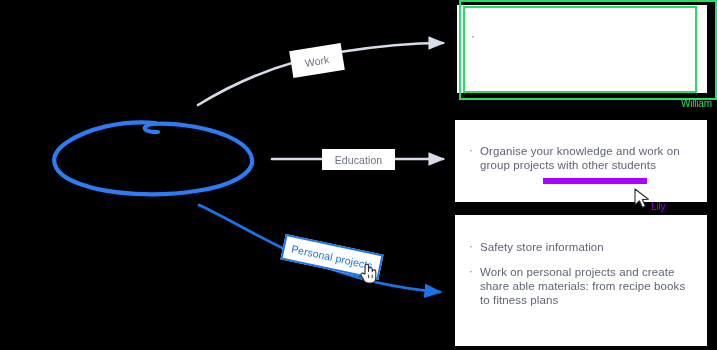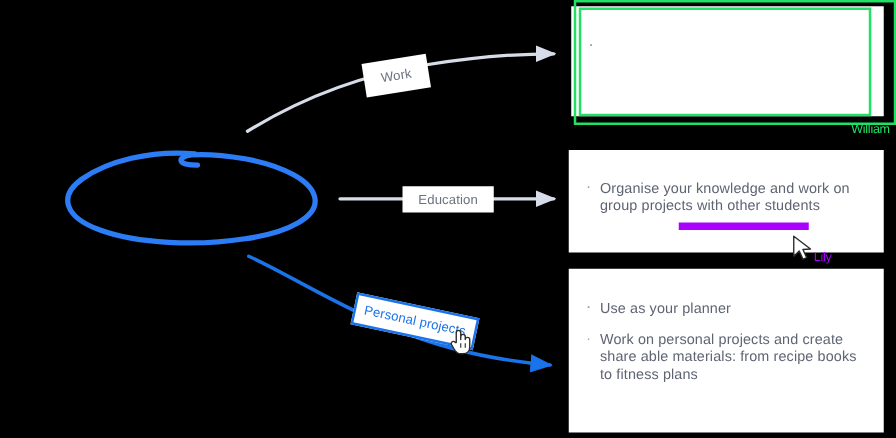--- a/index.html
+++ b/index.html
@@ -193,24 +193,24 @@
   </div>
   <div class="collab-tag" id="collab-tag-lily">Lily</div>
 
   <div class="card" id="card-personal">
     <ul class="card-list">
       <li>
         <span class="bullet">·</span>
       </li>
       <li>
         <span class="bullet">·</span>
-      </li>
-      <li>
-        <span class="bullet">·</span>
-        <span>Use as your planner</span>
+        <span>Safety store information</span>
+      </li>
+      <li>
+        <span class="bullet">·</span>
       </li>
       <li>
         <span class="bullet">·</span>
         <span>Work on personal projects and create share able materials: from recipe books to fitness plans</span>
       </li>
     </ul>
   </div>
 
   <div class="flow-label" id="flow-label-work">Work</div>
 

